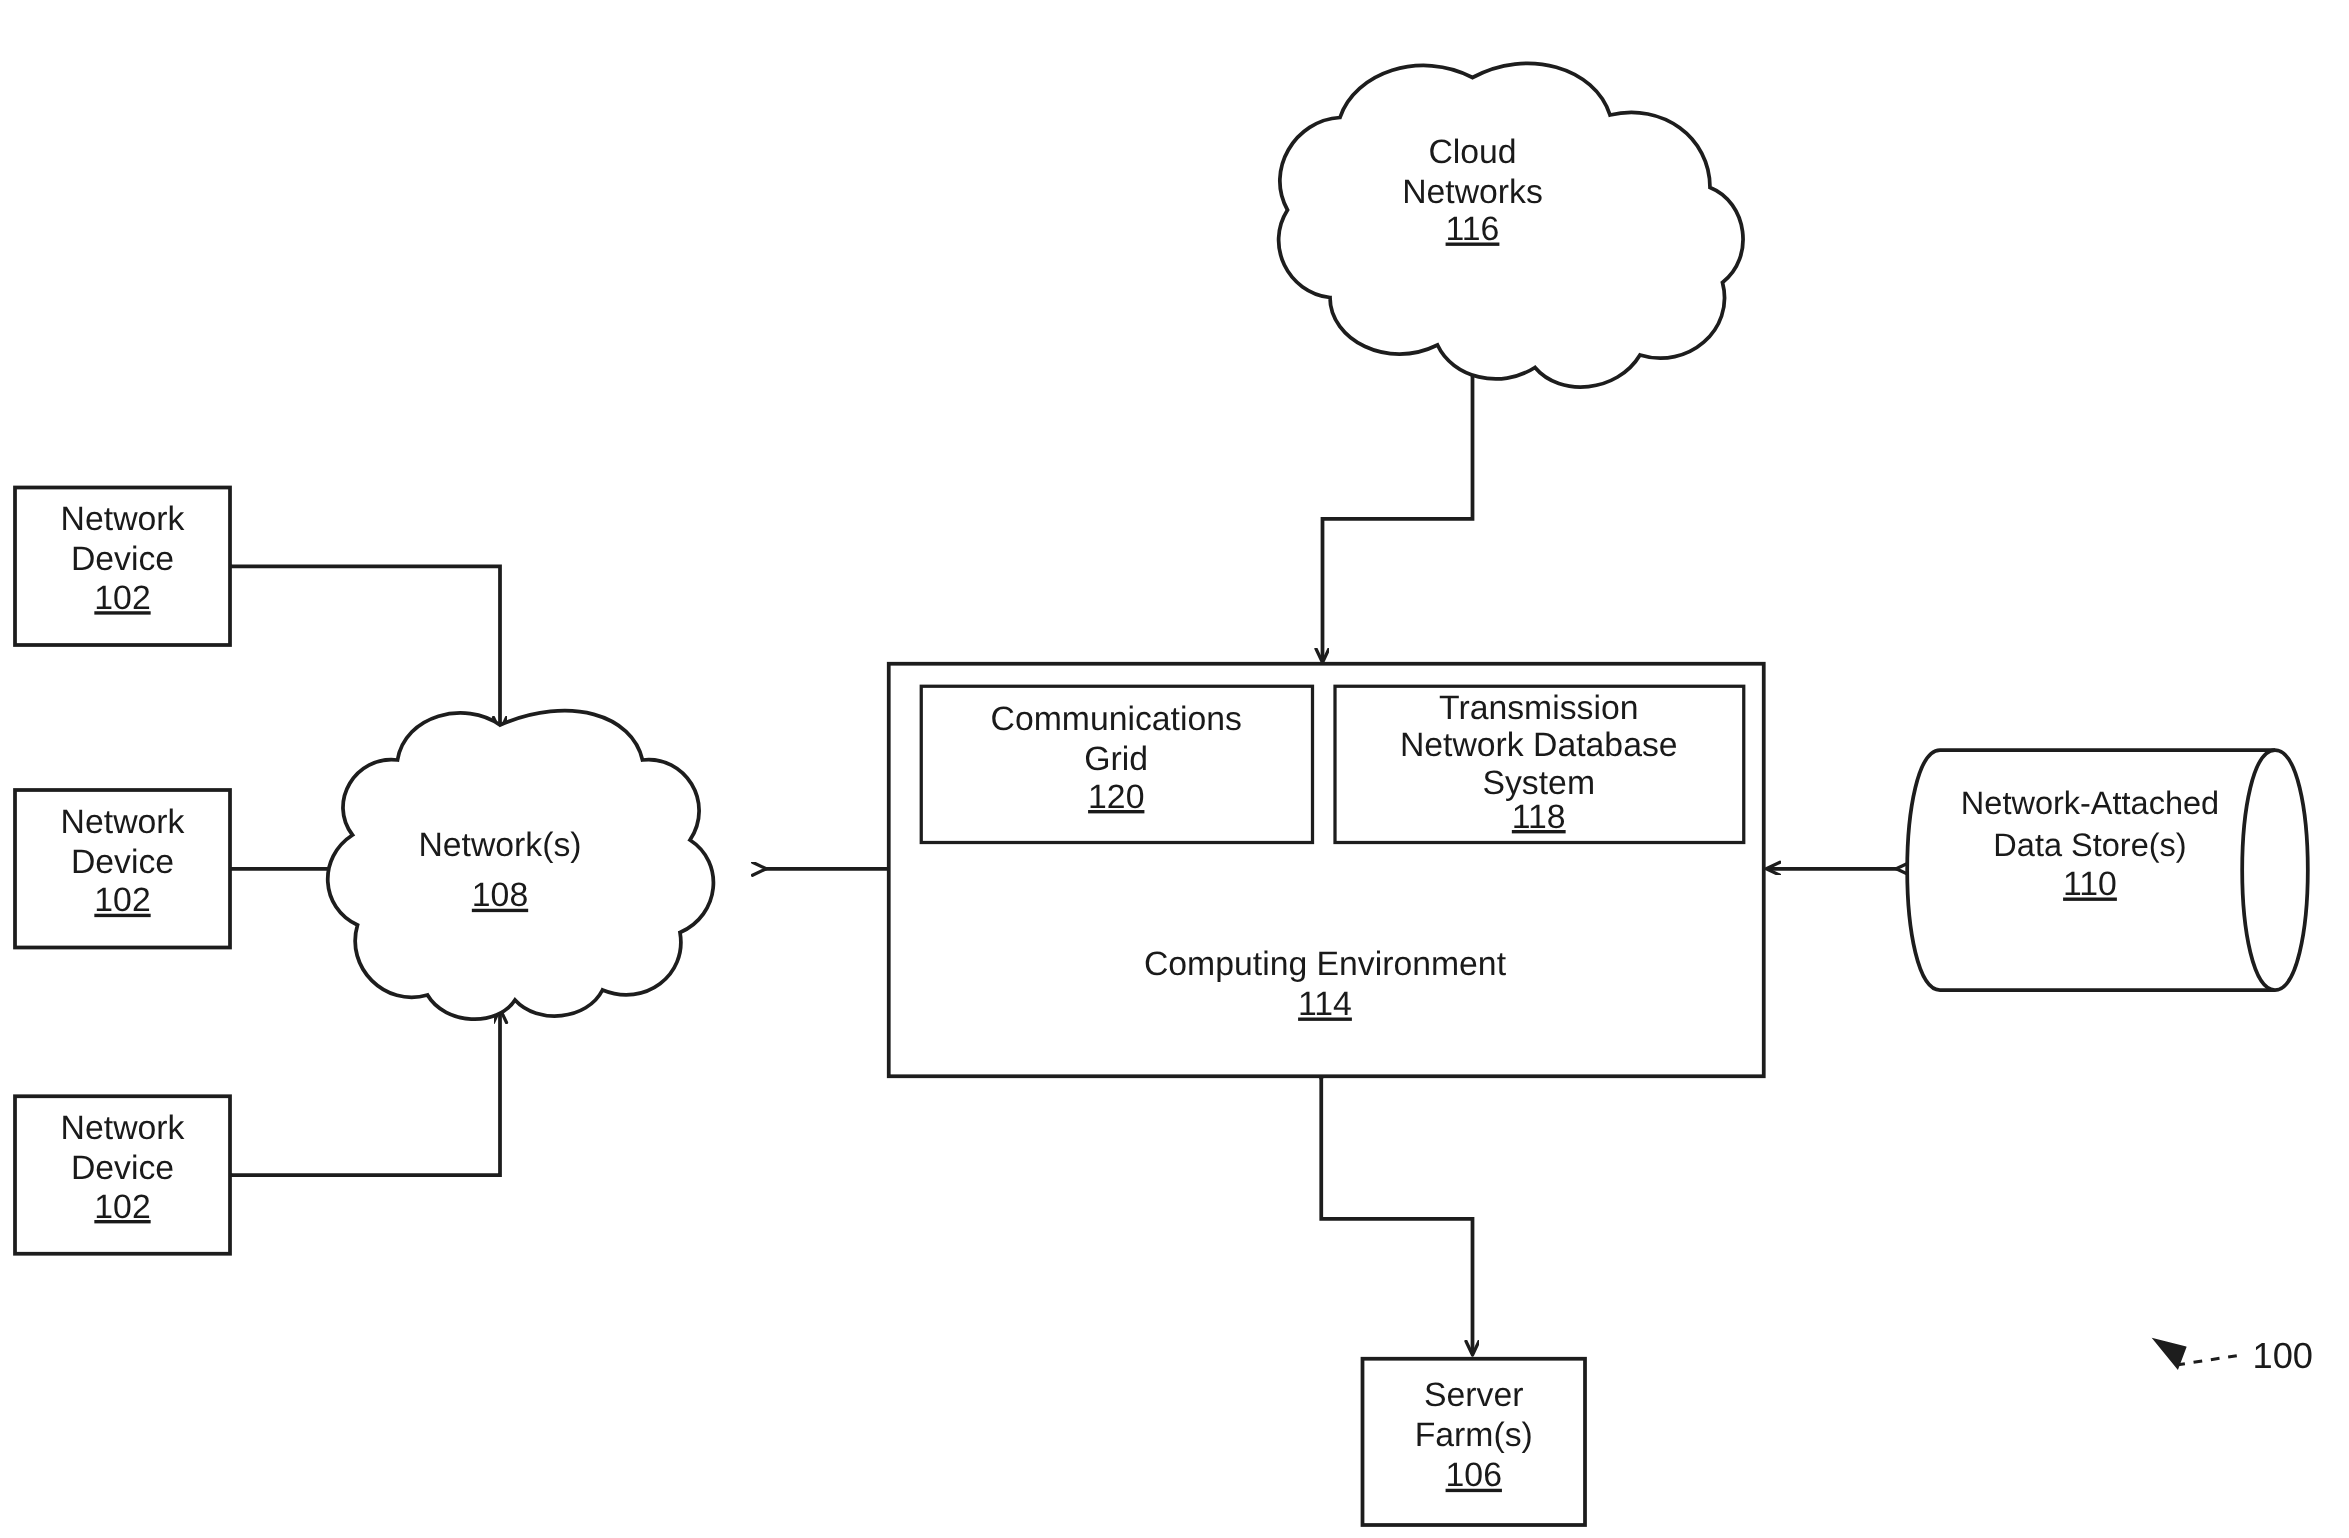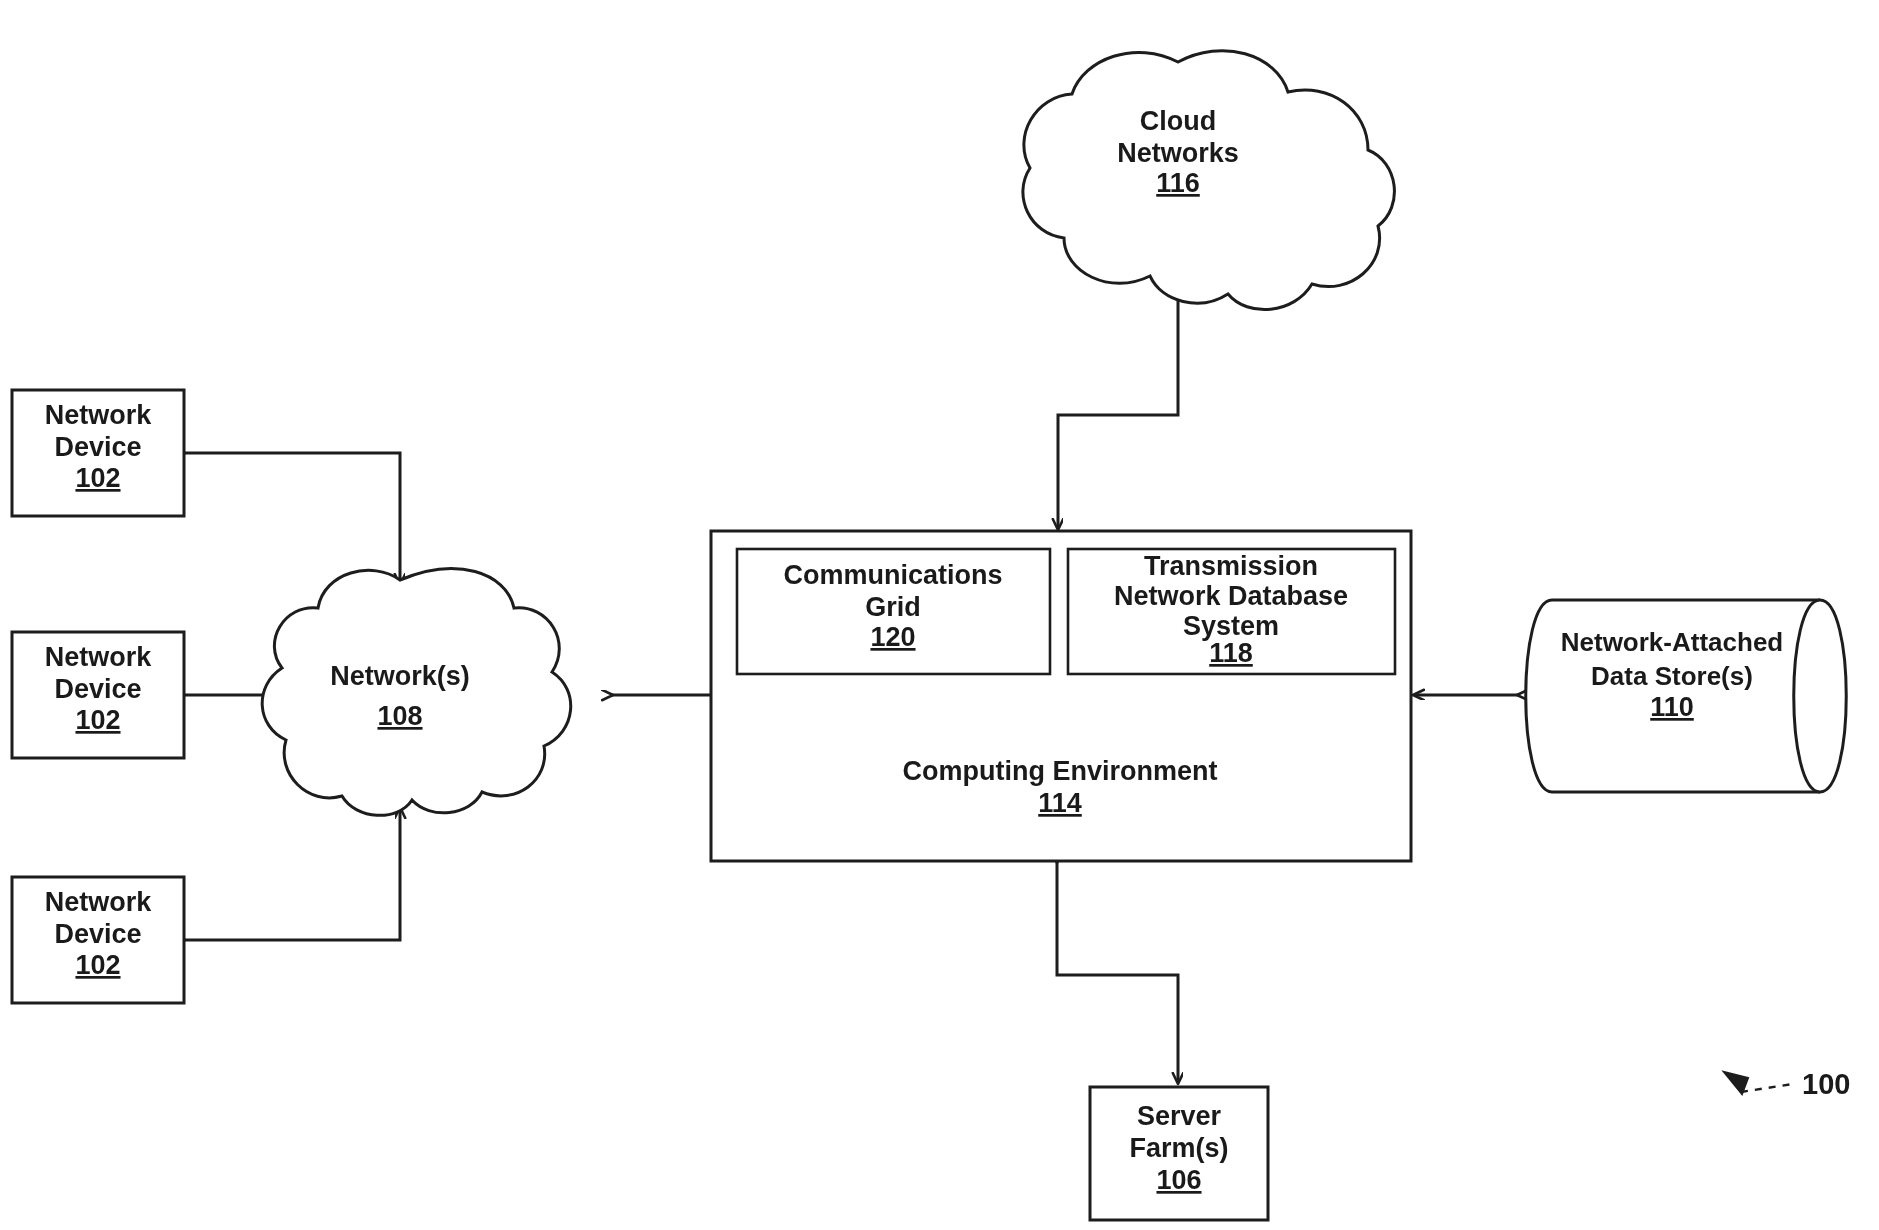--- a/index.html
+++ b/index.html
@@ -10,21 +10,20 @@
   }
   body {
     font-family: "Liberation Sans", sans-serif;
   }
   #figure-root {
     position: relative;
     width: 1879px;
     height: 1230px;
     background: #ffffff;
     overflow: hidden;
-    font-weight: bold;
   }
   #figure-svg {
     position: absolute;
     left: 0;
     top: 0;
     width: 1879px;
     height: 1230px;
   }
   .fig-text {
     font-family: "Liberation Sans", sans-serif;

